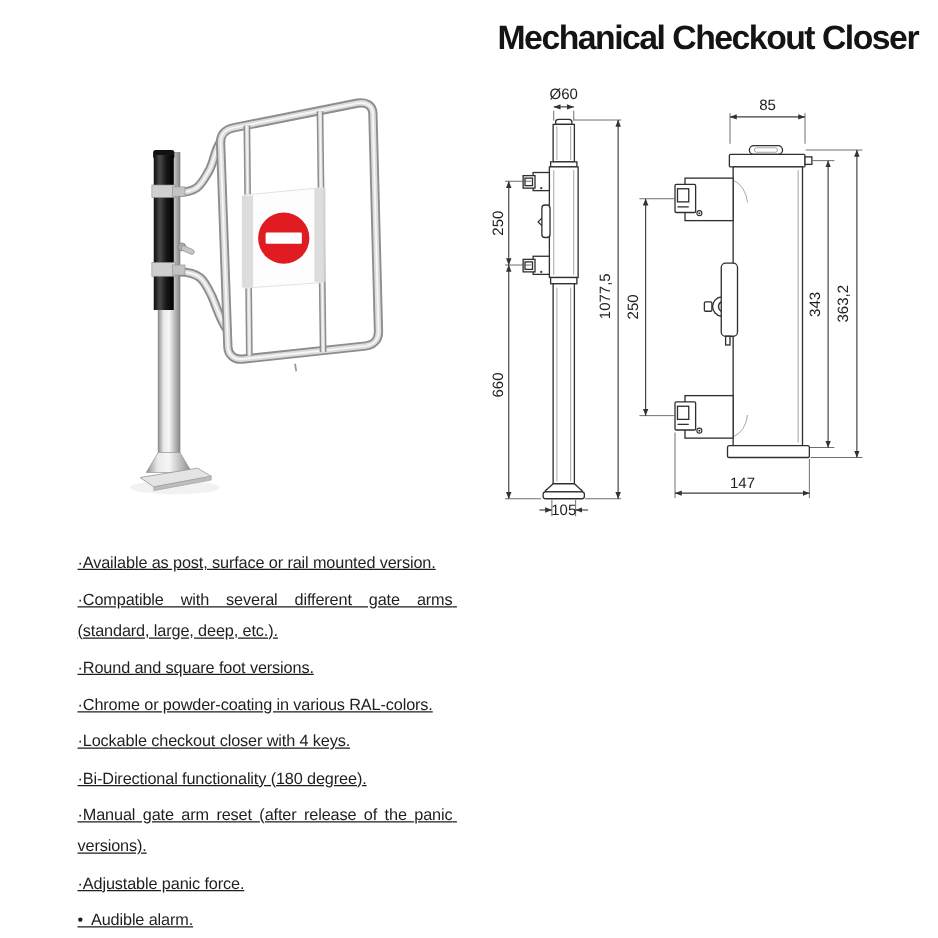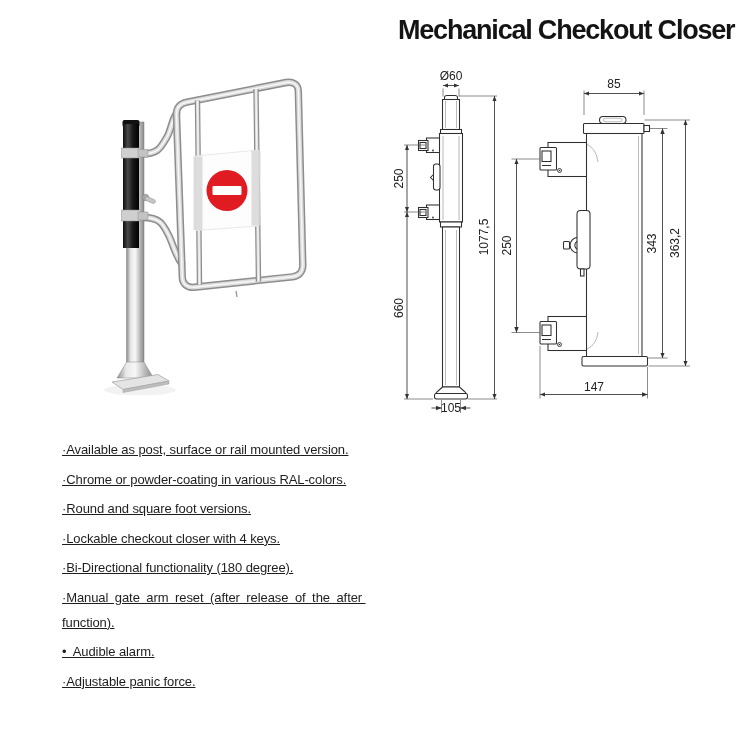--- a/index.html
+++ b/index.html
@@ -216,22 +216,23 @@
 
       <line class="ext" x1="540" y1="346" x2="540" y2="398.5"></line>
       <line class="ext" x1="647.5" y1="367" x2="647.5" y2="398.5"></line>
       <line class="dim" x1="540" y1="394.5" x2="647.5" y2="394.5" marker-start="url(#ar)" marker-end="url(#ar)"></line>
       <text x="594" y="390.5" text-anchor="middle">147</text>
     </g>
   </svg>
 
   <div class="features">
     <p>·Available as post, surface or rail mounted version.</p>
+    <p>·Compatible with several different gate arms (standard, large, deep, etc.).</p>
+    <p>·Round and square foot versions.</p>
     <p>·Chrome or powder-coating in various RAL-colors.</p>
-    <p>·Round and square foot versions.</p>
     <p>·Lockable checkout closer with 4 keys.</p>
     <p>·Bi-Directional functionality (180 degree).</p>
-    <p>·Manual gate arm reset (after release of the after function).</p>
+    <p>·Manual gate arm reset (after release of the panic versions).</p>
+    <p>·Adjustable panic force.</p>
     <p>•  Audible alarm.</p>
-    <p>·Adjustable panic force.</p>
   </div>
 
 </div>
 
 </body></html>

